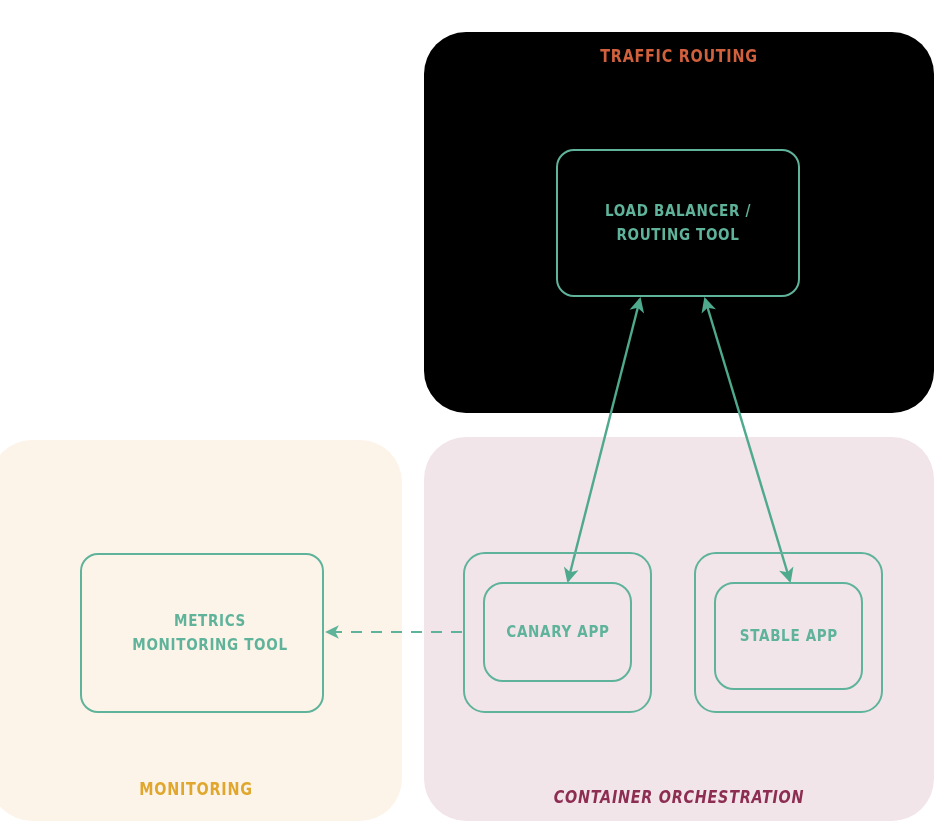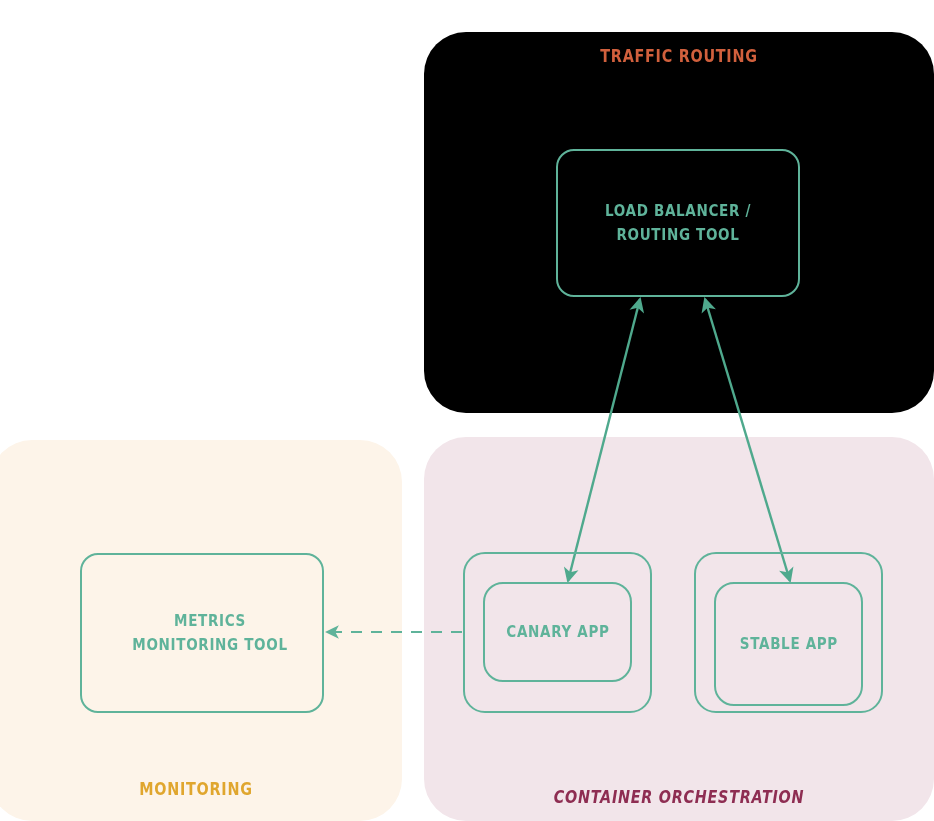--- a/index.html
+++ b/index.html
@@ -138,21 +138,21 @@
   #node-canary {
     left: 483px;
     top: 582px;
     width: 149px;
     height: 100px;
   }
   #node-stable {
     left: 714px;
     top: 582px;
     width: 149px;
-    height: 124px;
+    height: 108px;
   }
 
   
   #edges {
     position: absolute;
     left: 0;
     top: 0;
     width: 934px;
     height: 821px;
     pointer-events: none;

